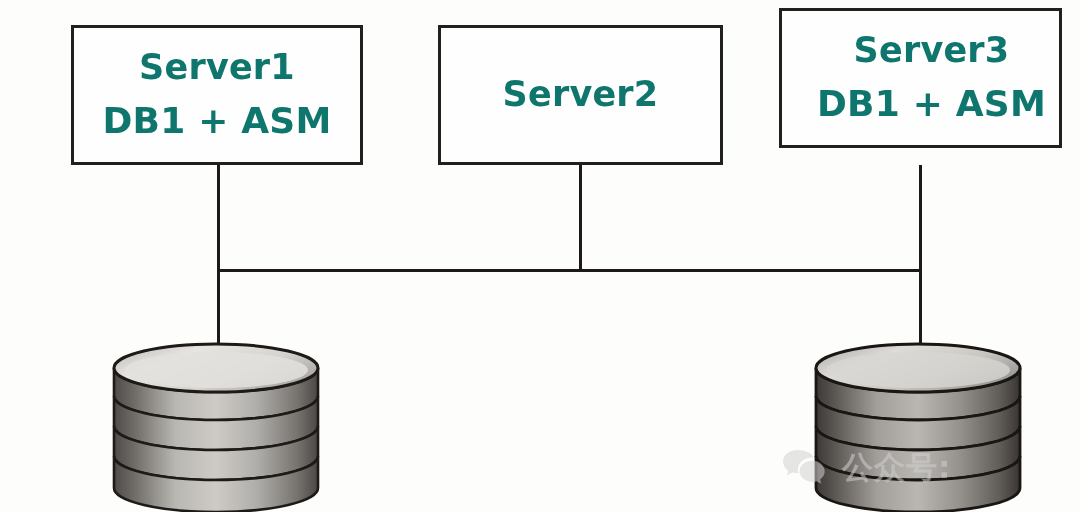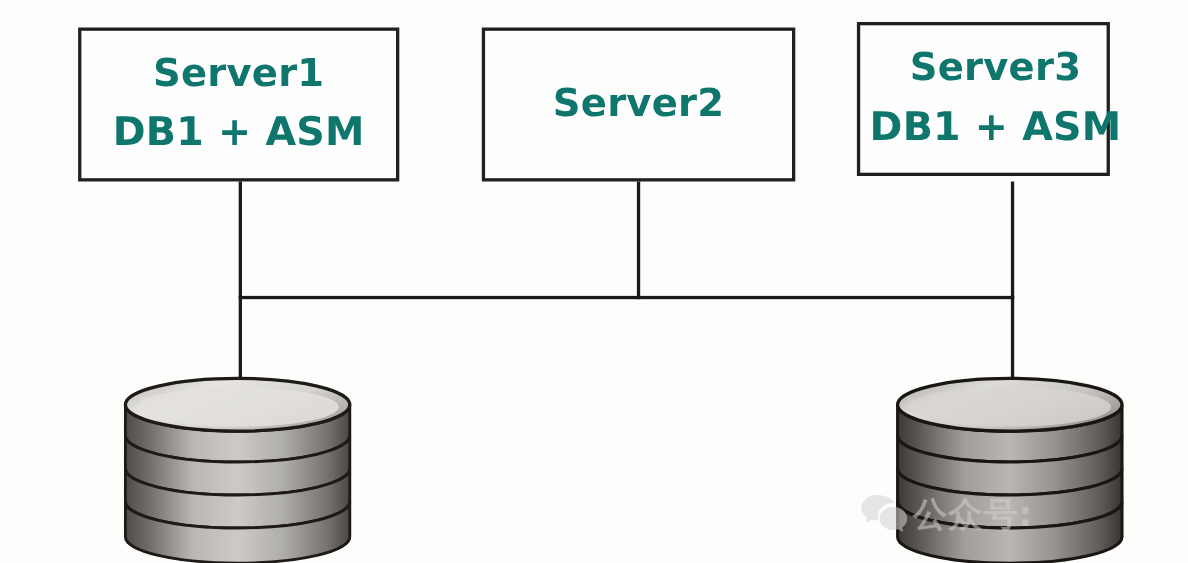--- a/index.html
+++ b/index.html
@@ -41,21 +41,21 @@
   }
   .server-box .ln2 {
     font-size: 36px;
     font-weight: 700;
     font-family: "DejaVu Sans", sans-serif;
     white-space: nowrap;
     margin-top: 16px;
   }
   #box-1 { left: 71px;  top: 25px; width: 292px; height: 140px; }
   #box-2 { left: 438px; top: 25px; width: 285px; height: 140px; }
-  #box-3 { left: 779px; top: 20px; width: 230px; height: 140px; padding-left: 22px; }
+  #box-3 { left: 779px; top: 8px; width: 283px; height: 140px; padding-left: 22px; }
 
   
   .vline {
     position: absolute;
     width: 3px;
     background: #1d1919;
   }
   .hline {
     position: absolute;
     height: 3px;
@@ -72,21 +72,21 @@
   }
   .cyl-svg { display: block; }
 
   
   #watermark {
     position: absolute;
     left: 782px;
     top: 447px;
     display: flex;
     align-items: center;
-    gap: 4px;
+    gap: 16px;
     opacity: 0.55;
     pointer-events: none;
   }
   #watermark .wm-text {
     font-size: 31px;
     font-weight: 700;
     color: #cfcfcf;
     font-family: "DejaVu Sans", sans-serif;
     white-space: nowrap;
     letter-spacing: 1px;

